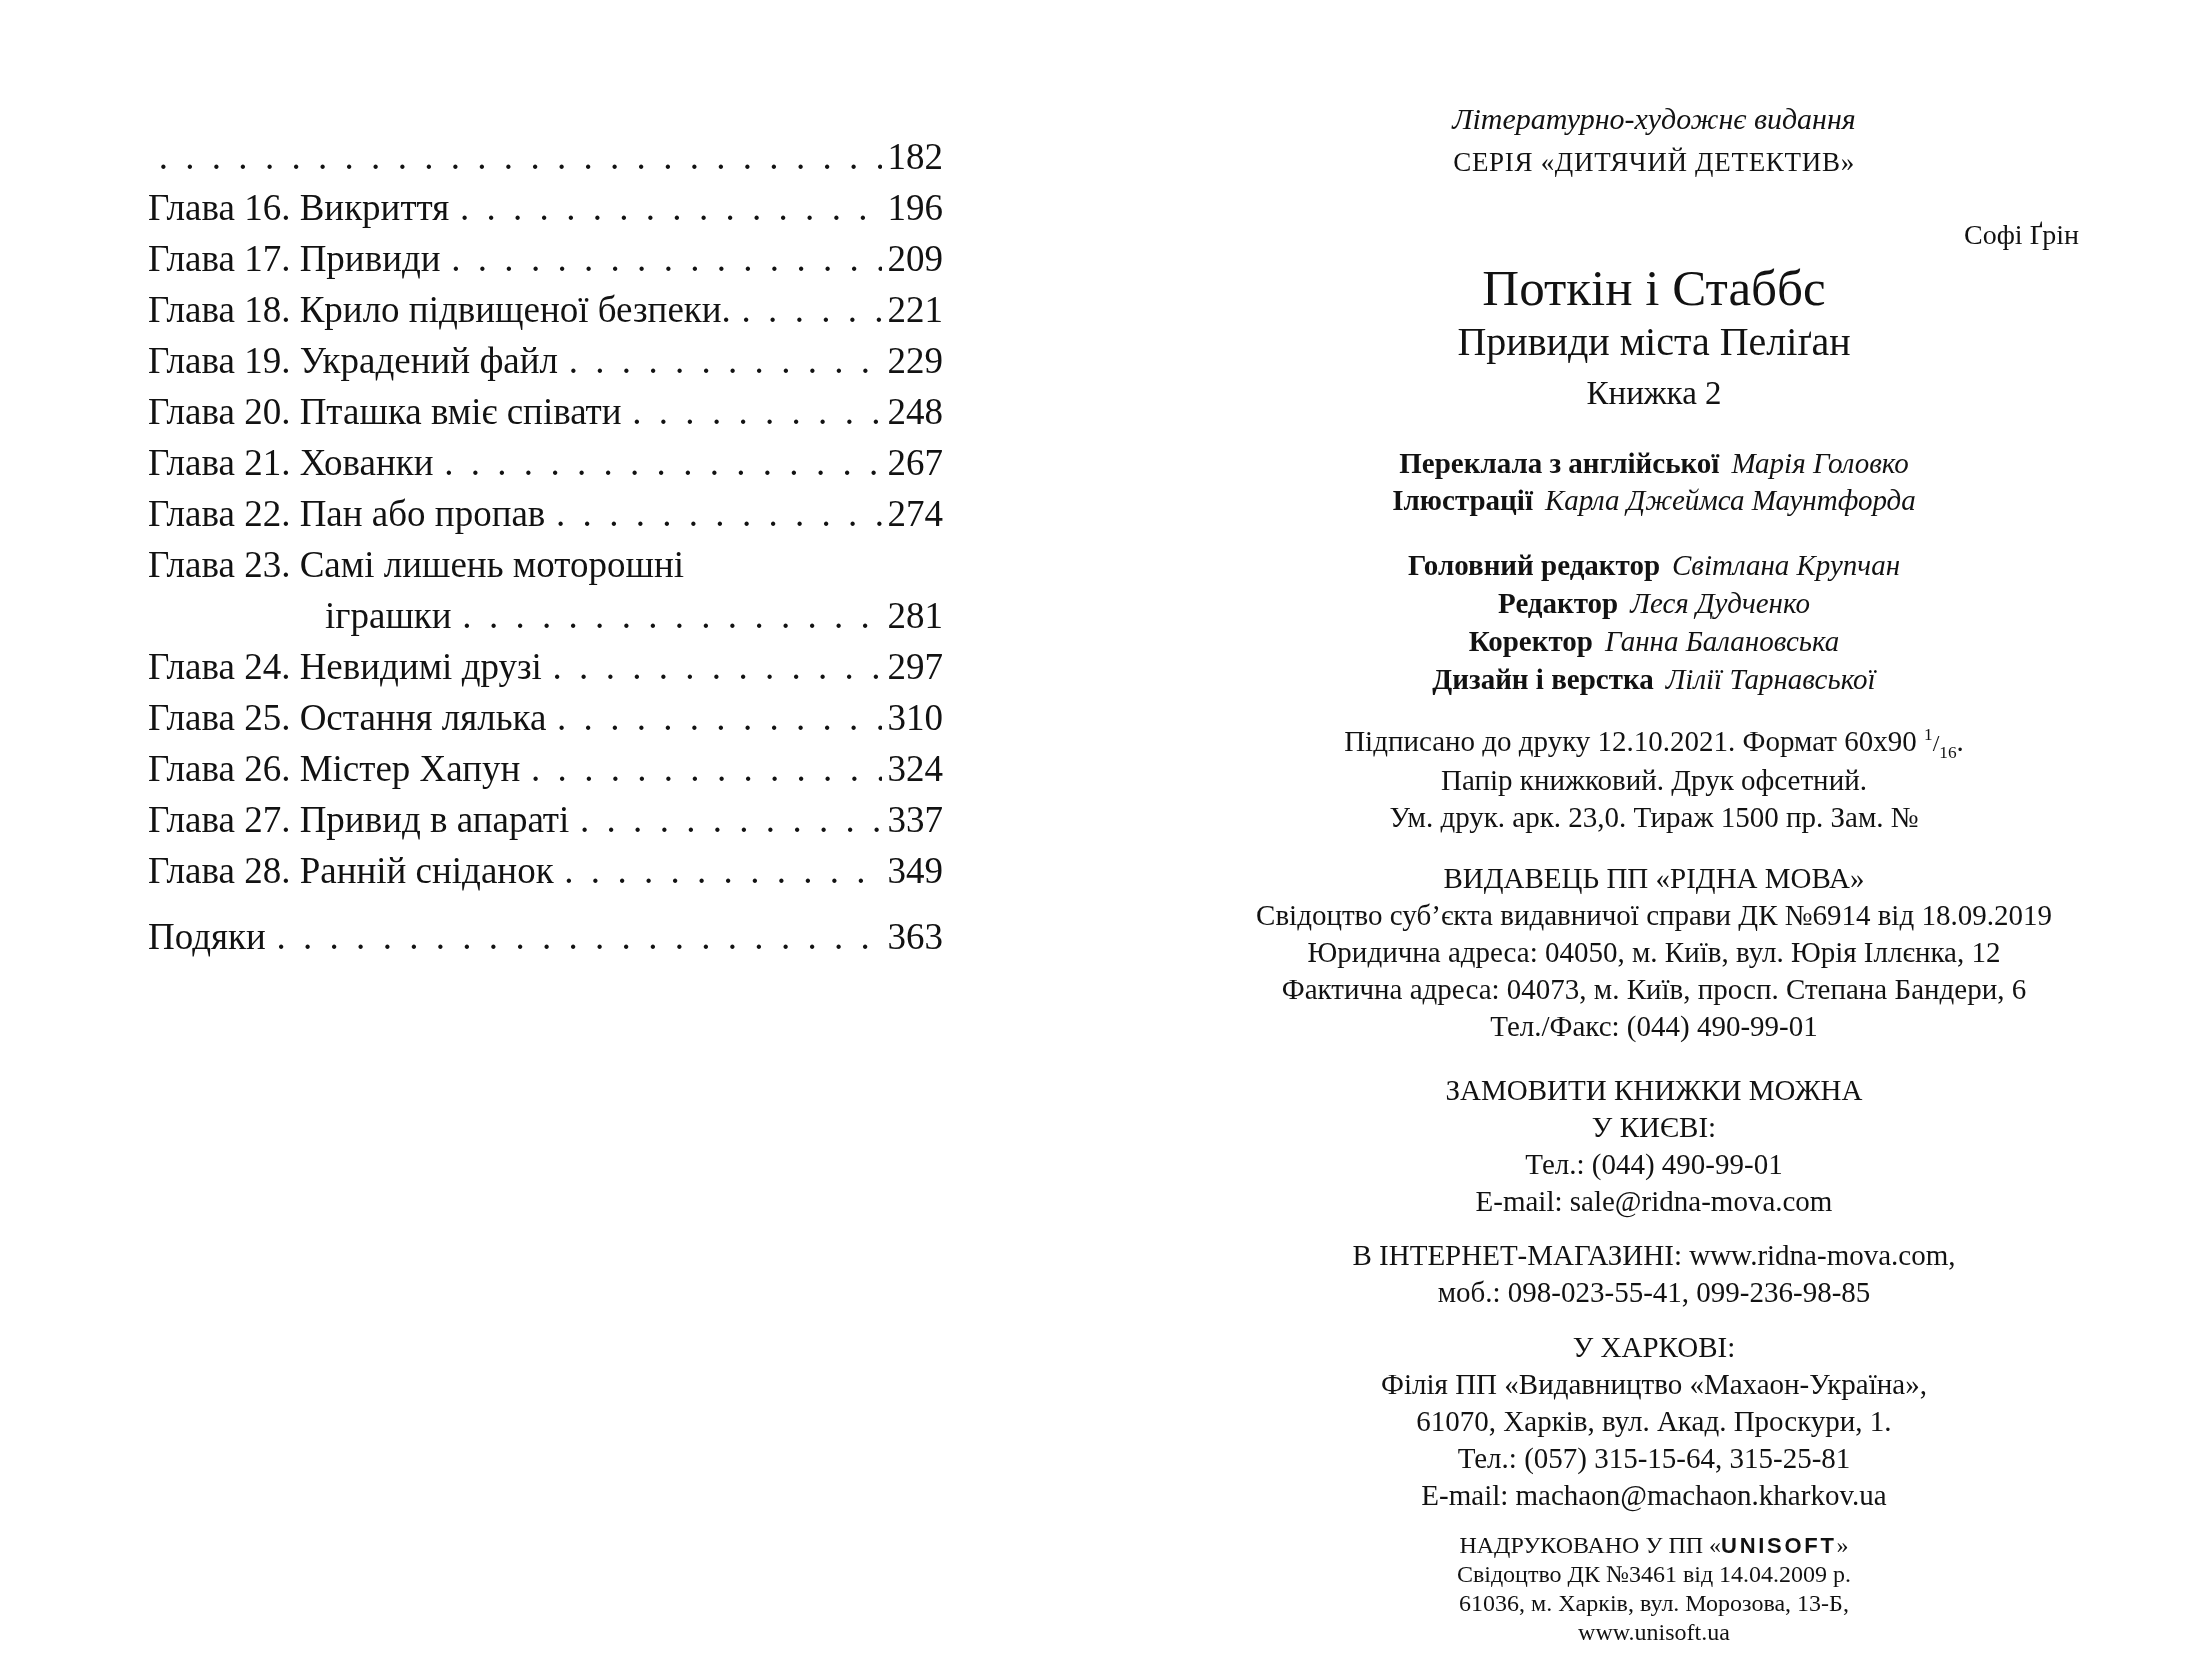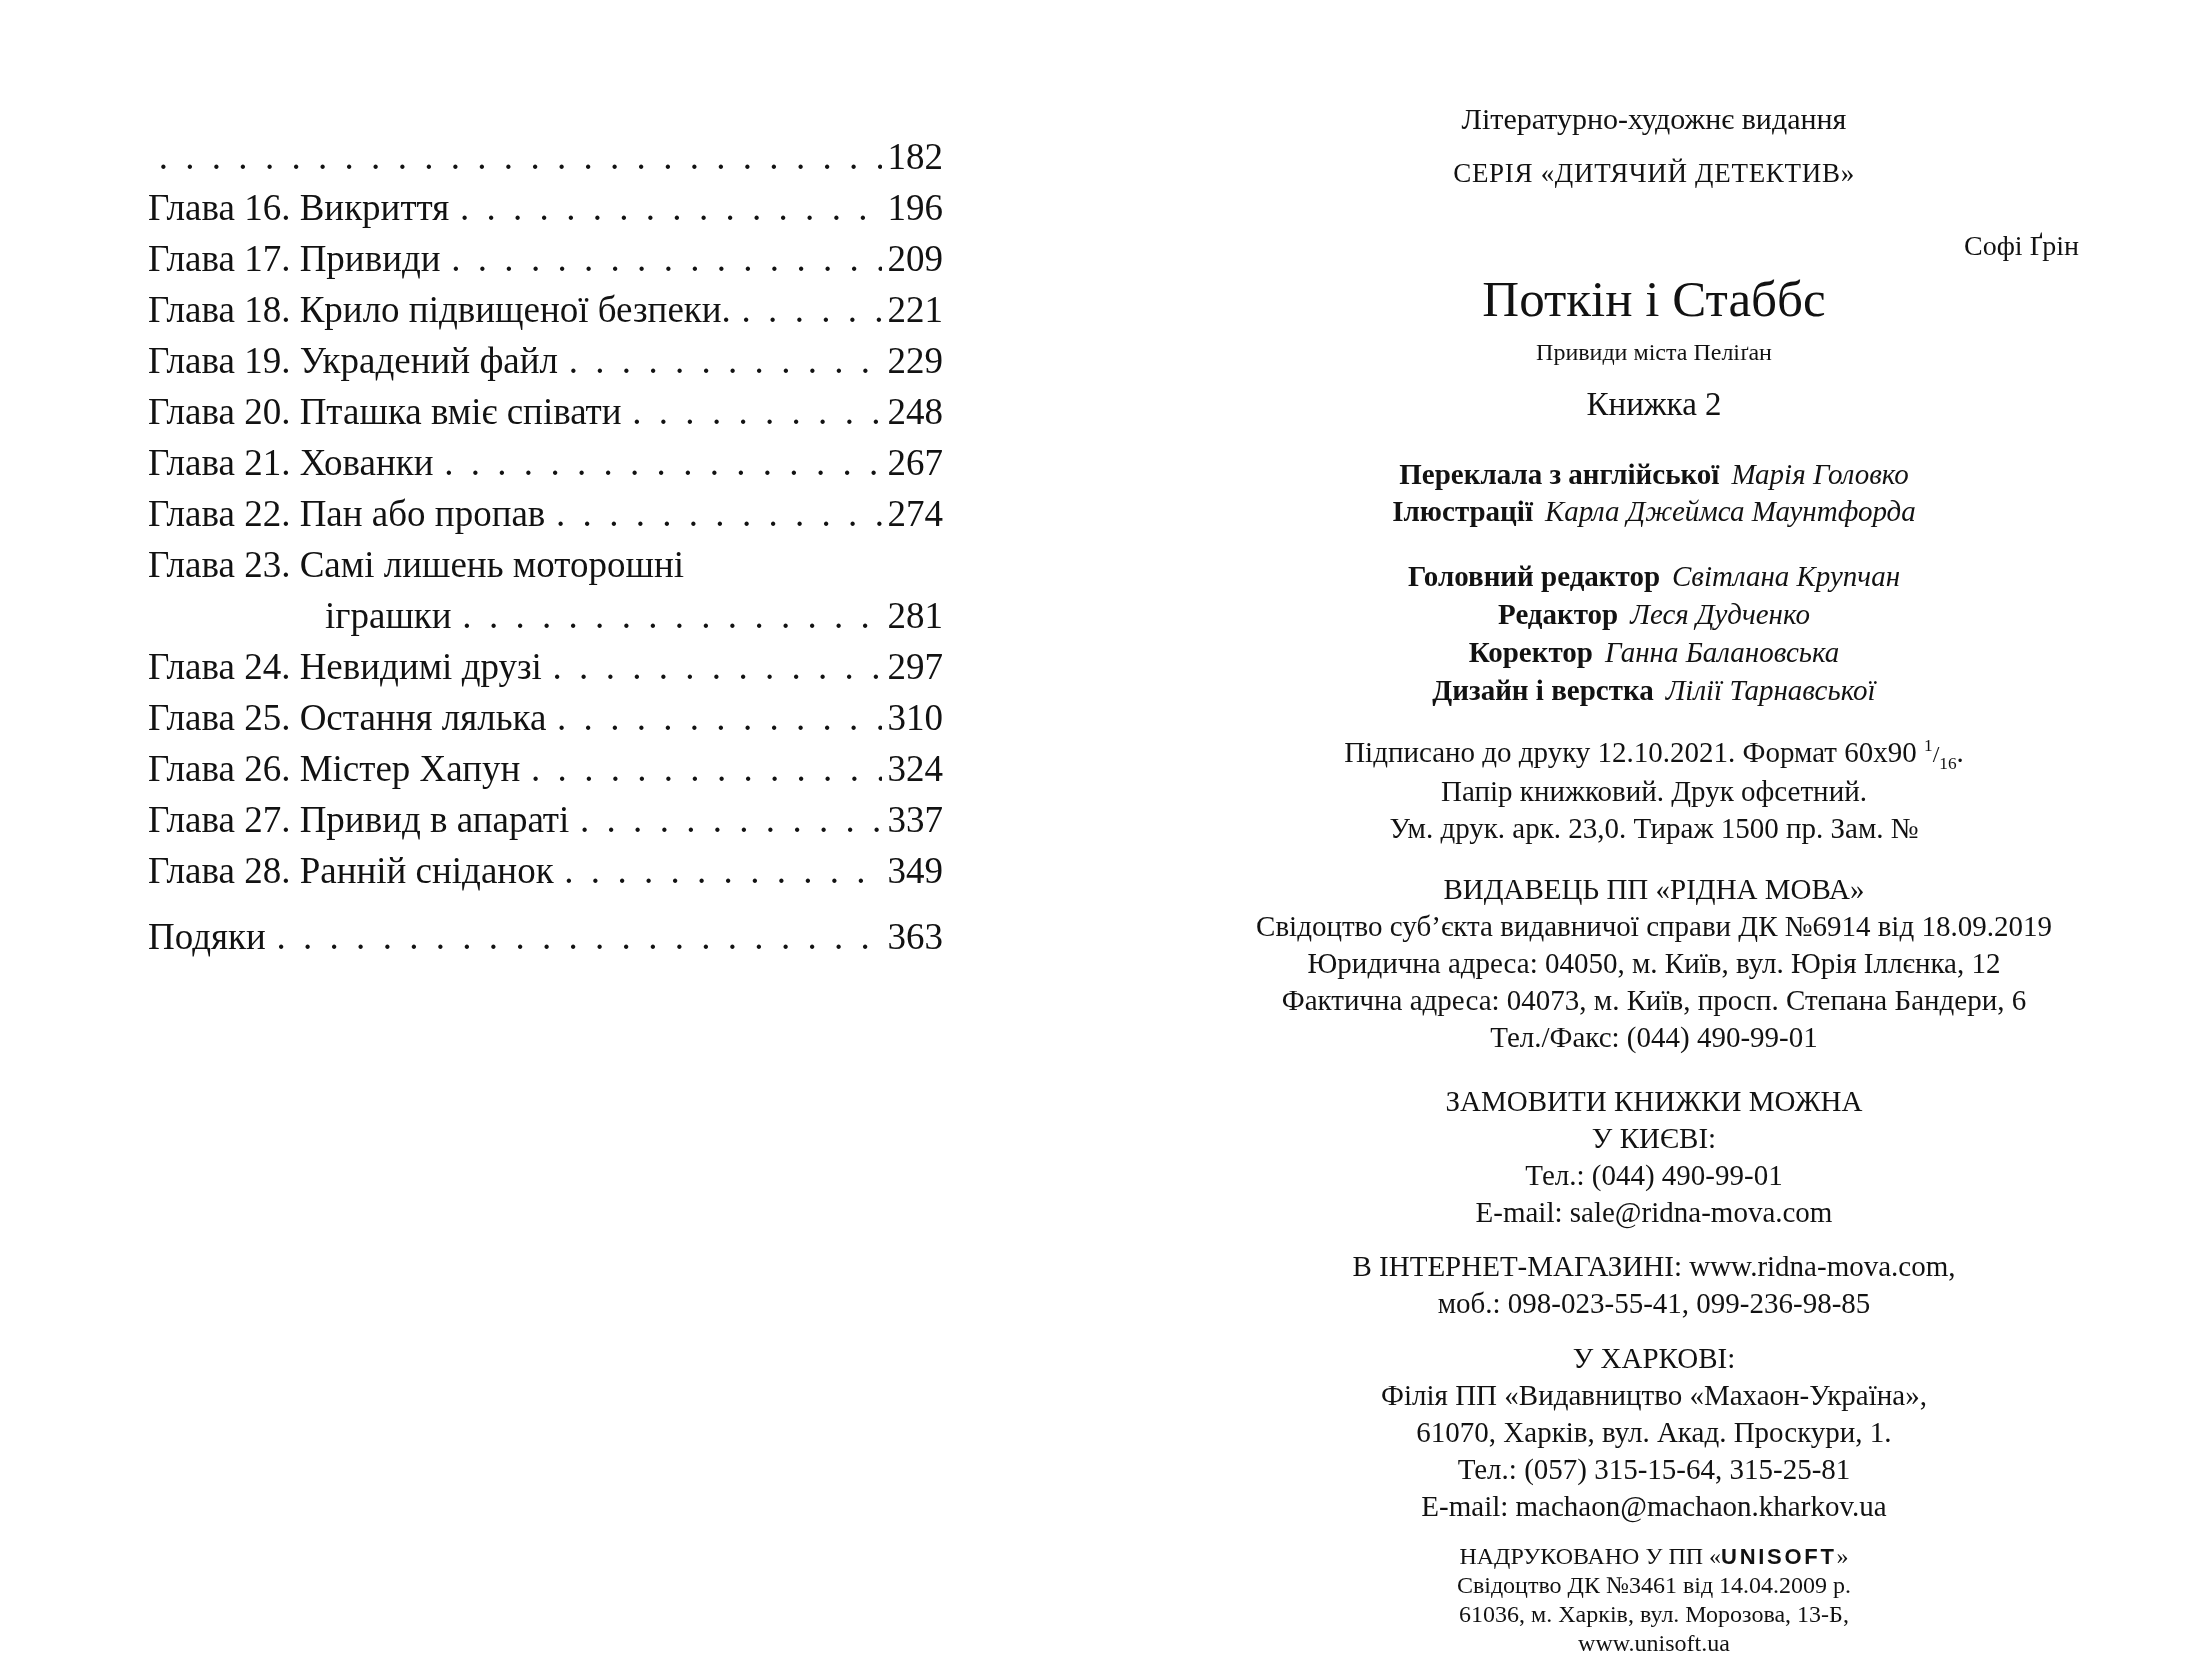--- a/index.html
+++ b/index.html
@@ -41,25 +41,25 @@
   .toc-row.gap-before { margin-top: 14.7px; }
 
   
   .page-right {
     position: absolute;
     left: 1229px; top: 100px;
     width: 850px;
     text-align: center;
   }
   .line { font-size: 29px; line-height: 37px; }
-  .edition  { font-size: 30px; line-height: 37px; margin-bottom: 19px; }
+  .edition  { font-size: 30px; line-height: 37px; font-style: italic; margin-bottom: 8px; }
   .series   { font-size: 27px; line-height: 35px; letter-spacing: 0.7px; margin-bottom: 31px; }
   .author   { font-size: 28px; line-height: 48px; text-align: right; }
   .title    { font-size: 51px; line-height: 59px; }
-  .subtitle { font-size: 24px; line-height: 47px; }
+  .subtitle { font-size: 40px; line-height: 47px; }
   .booknum  { font-size: 33px; line-height: 41px; margin-top: 8px; margin-bottom: 31px; }
 
   .credit .role { margin-right: 12px; font-weight: bold; }
   .credit .name { font-style: italic; }
   .staff { margin-top: 27px; }
   .staff .line { line-height: 38px; }
 
   .print-block { margin-top: 25px; }
   .print-block sup.sup { font-size: 17.3px; vertical-align: super; line-height: 0; }
   .print-block sub.sub { font-size: 17.3px; vertical-align: sub;   line-height: 0; text-align: right; }

